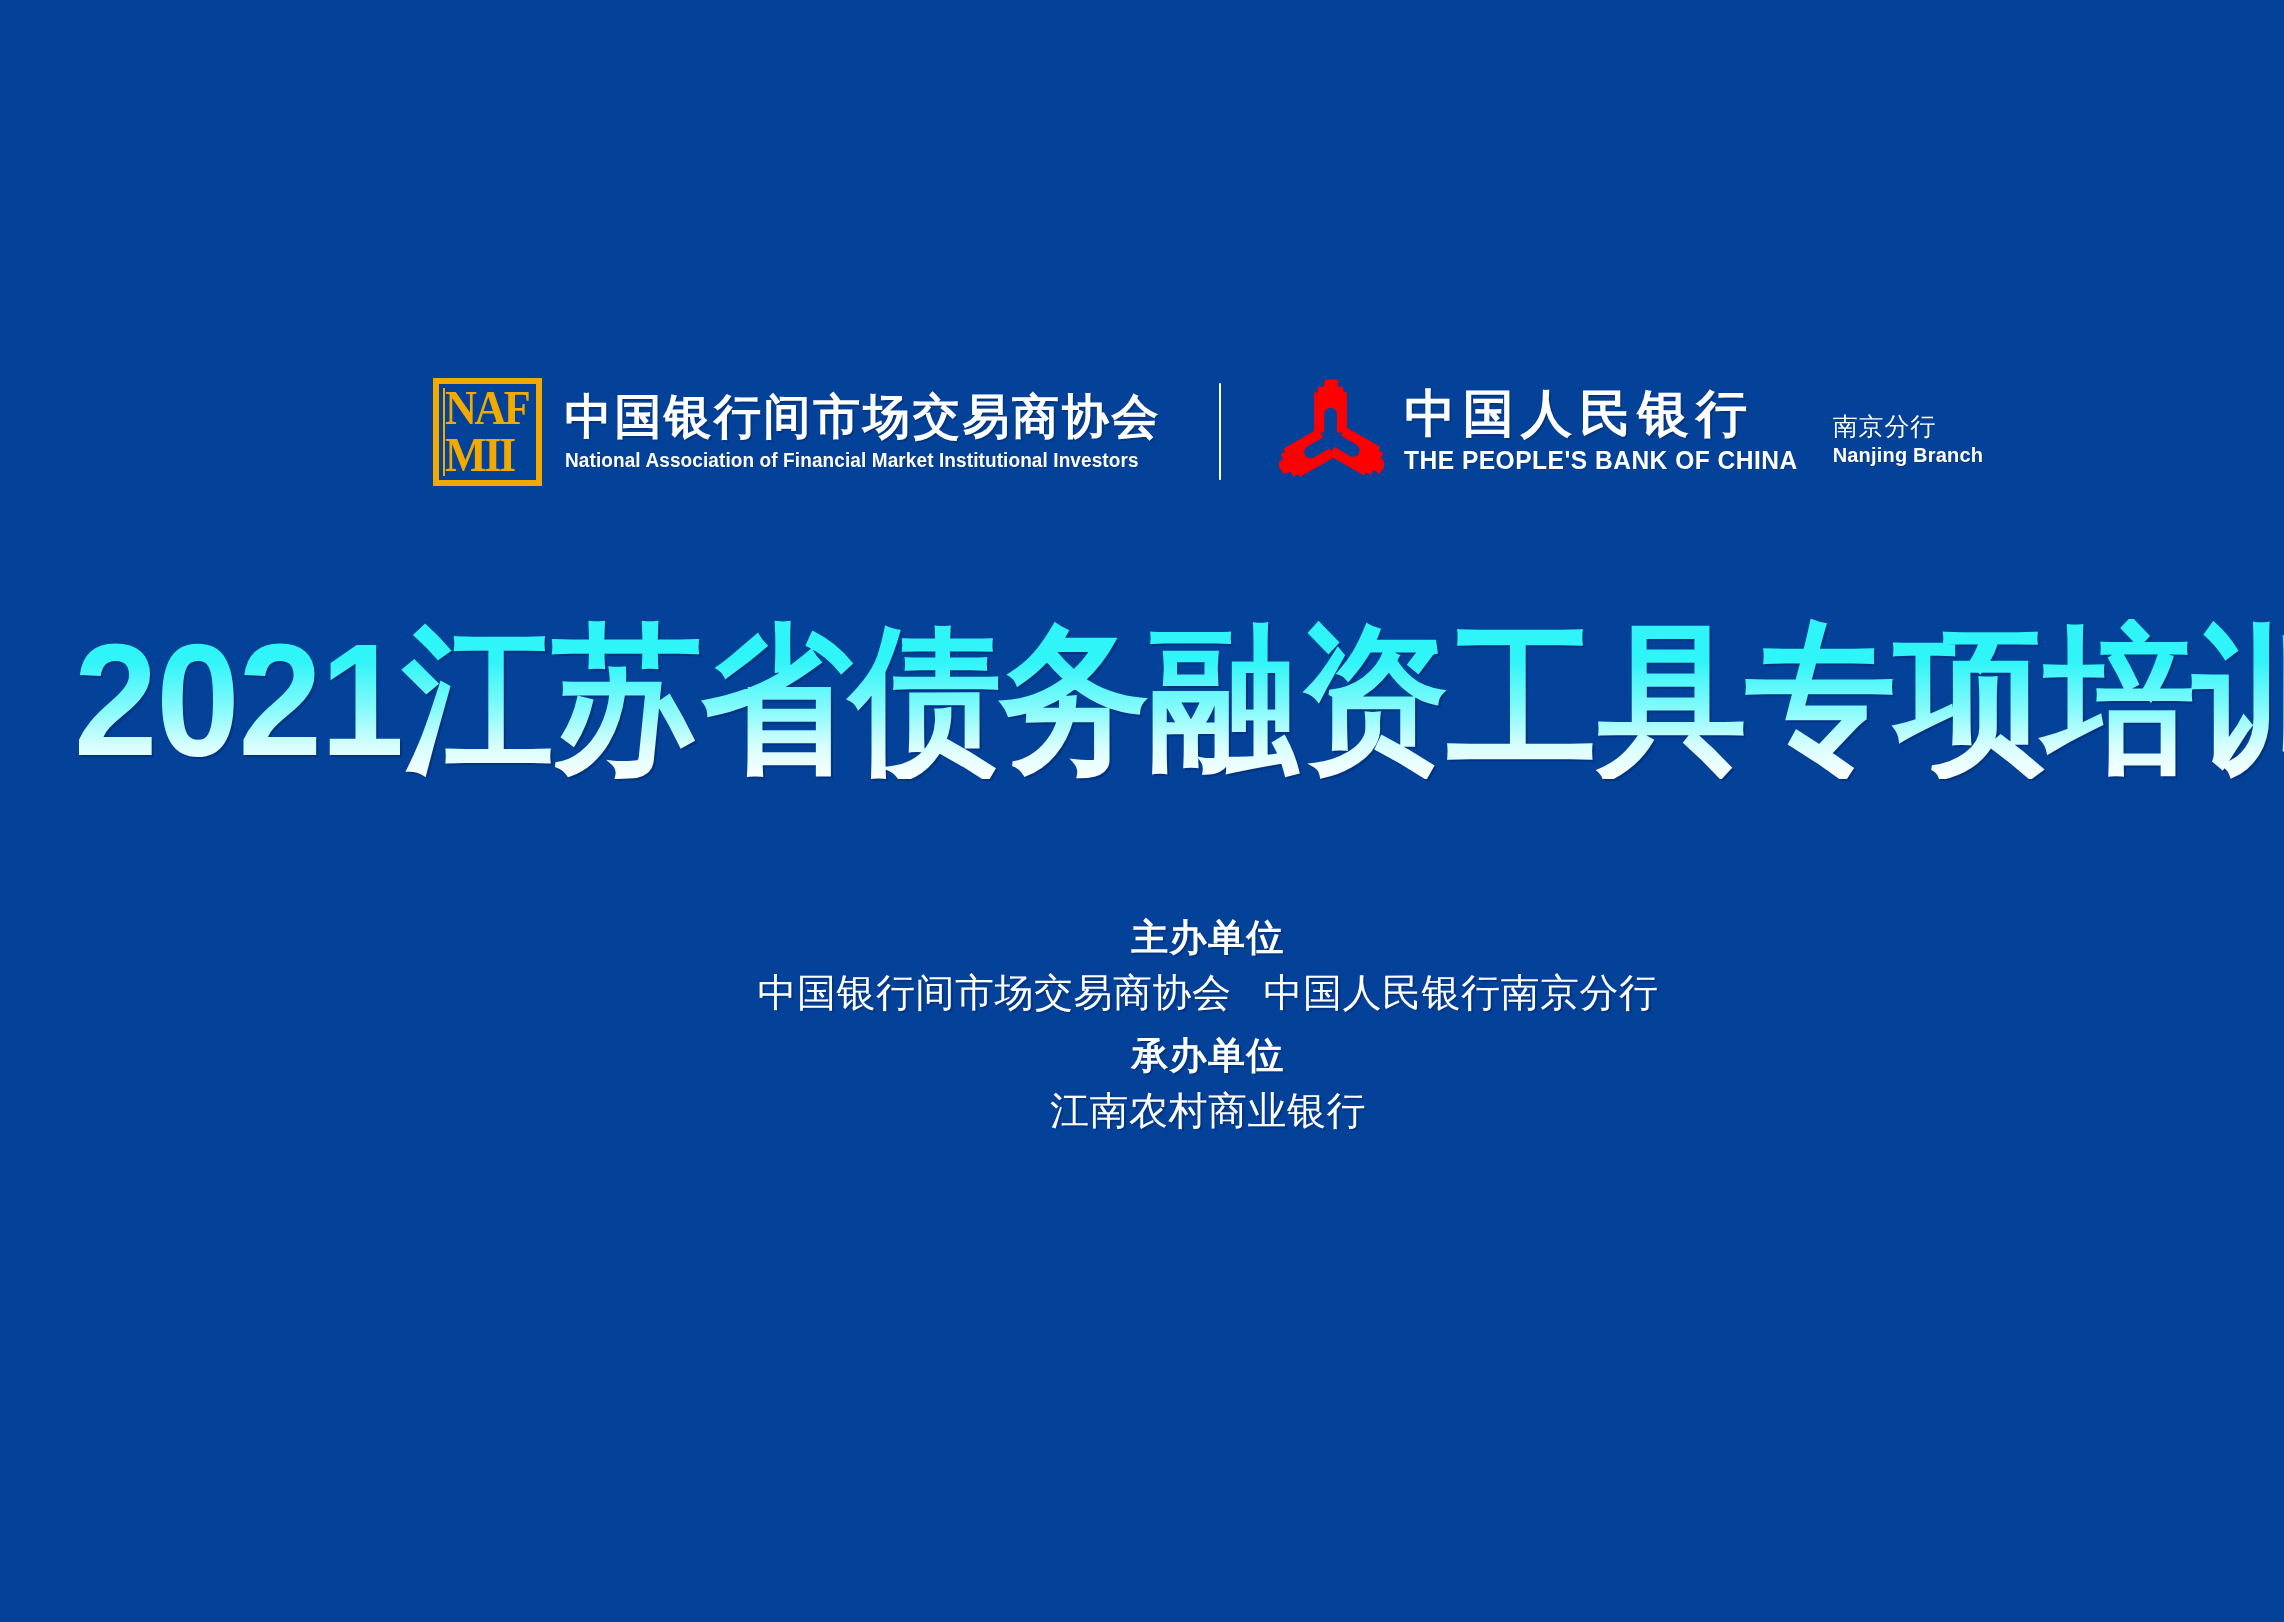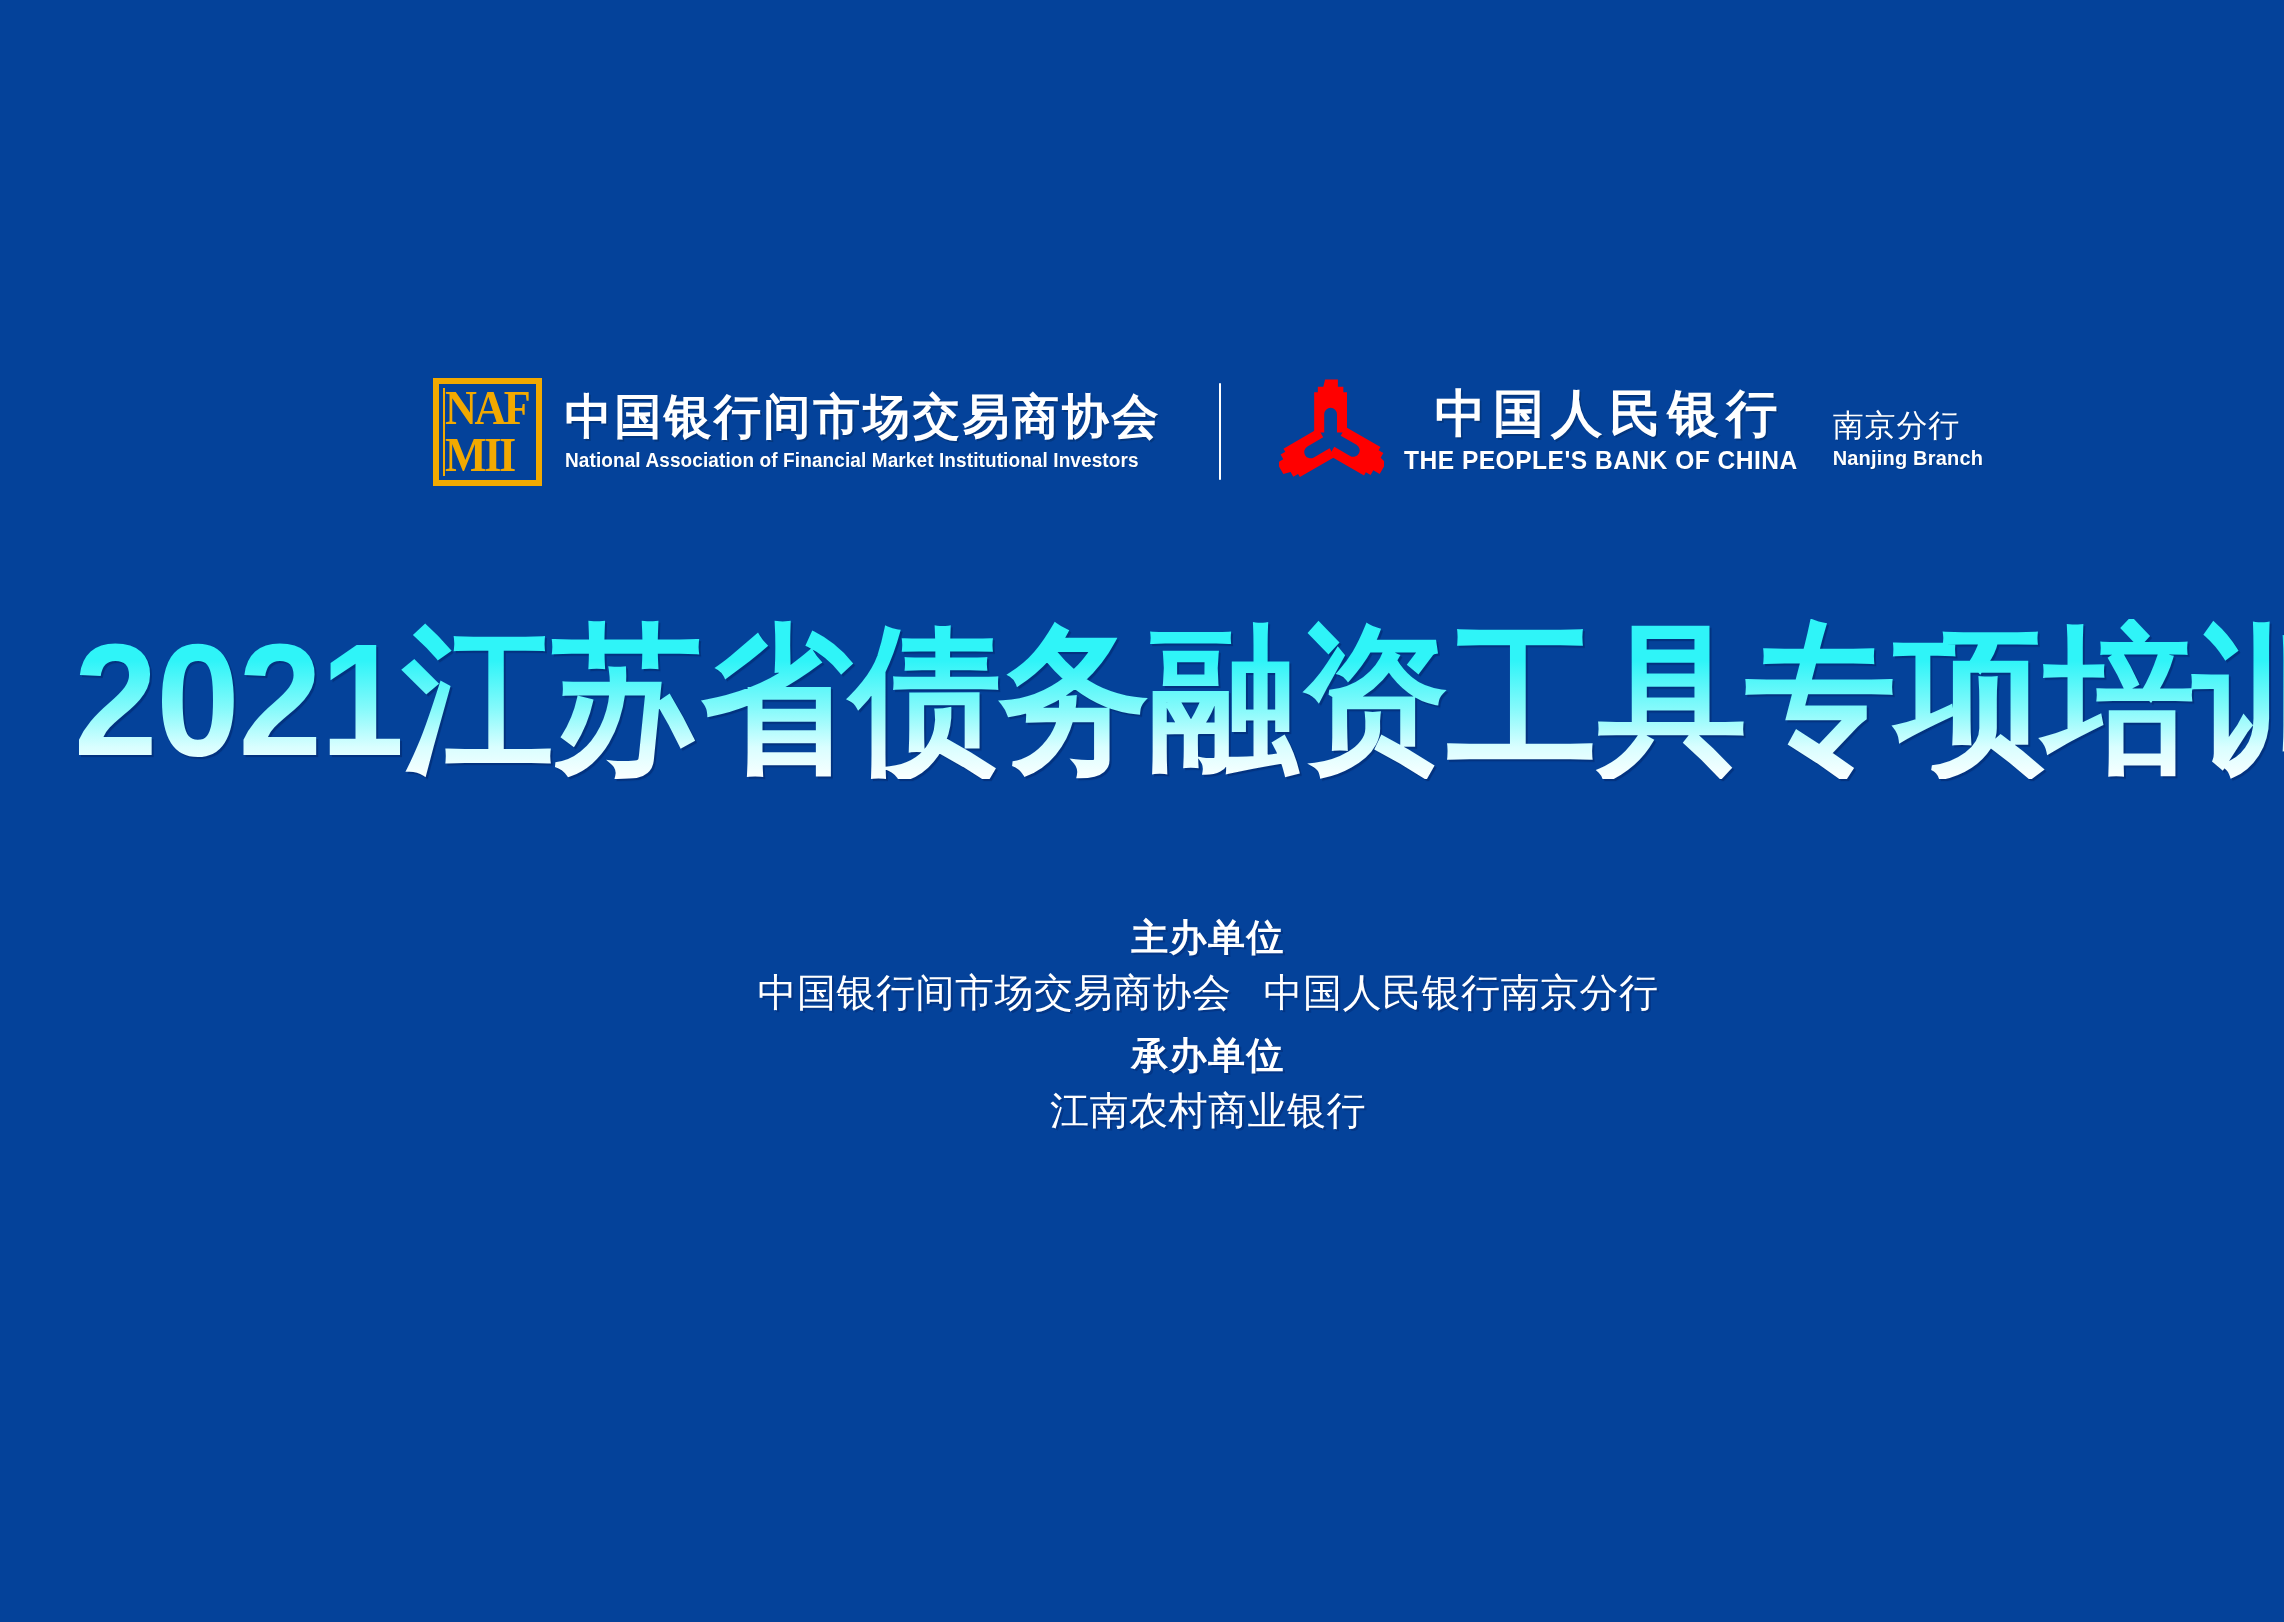--- a/index.html
+++ b/index.html
@@ -118,21 +118,20 @@
     height: 114px;
     flex: 0 0 auto;
     margin-right: 20px;
   }
 
   
   #pboc-text {
     display: flex;
     flex-direction: column;
     justify-content: center;
-    align-items: center;
   }
   #pboc-cn {
     color: #FFFFFF;
     font-size: 51px;
     font-weight: bold;
     letter-spacing: 7.3px;
     line-height: 1.05;
     white-space: nowrap;
     font-family: "Liberation Serif", "DejaVu Serif", serif;
     text-shadow: 1.8px 1.8px 0 rgba(0,0,0,0.18);
@@ -153,21 +152,21 @@
   
   #branch-text {
     display: flex;
     flex-direction: column;
     justify-content: center;
     margin-left: 18px;
     padding-top: 16.4px;
   }
   #branch-cn {
     color: #FFFFFF;
-    font-size: 31px;
+    font-size: 25px;
     font-weight: normal;
     letter-spacing: 0.9px;
     line-height: 1.12;
     white-space: nowrap;
     text-shadow: 0.9px 0.9px 0 rgba(0,0,0,0.15);
   }
   #branch-en {
     color: #FFFFFF;
     font-size: 20px;
     font-weight: bold;

